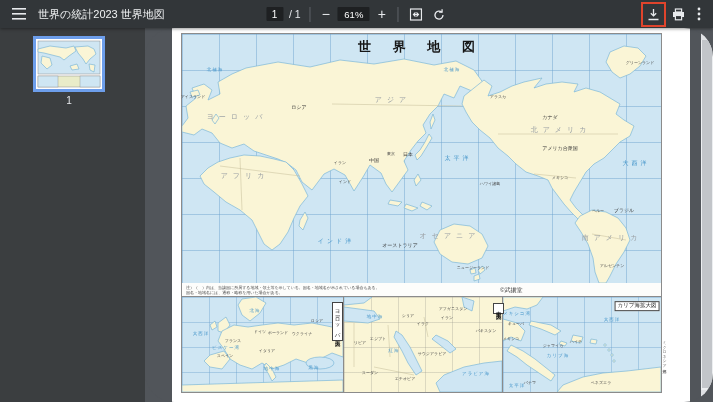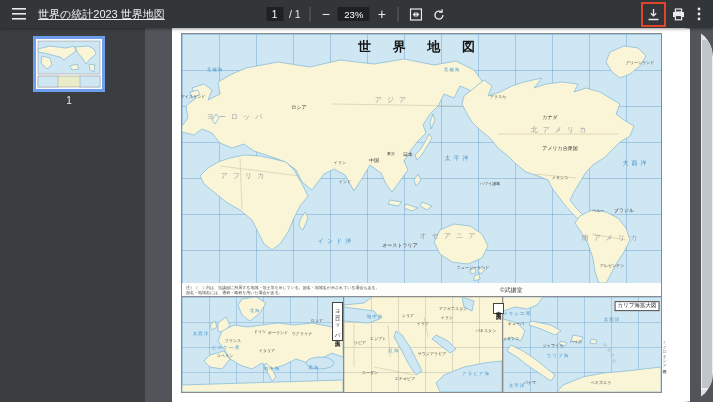--- a/index.html
+++ b/index.html
@@ -1,21 +1,21 @@
 <!DOCTYPE html>
 <html><head>
 <meta charset="utf-8">
 <style>
   html,body{margin:0;padding:0;width:713px;height:402px;overflow:hidden;
     font-family:"Liberation Sans","DejaVu Sans",sans-serif;background:#51555a;}
   .app{position:relative;width:713px;height:402px;}
 
   
   .toolbar{position:absolute;left:0;top:0;width:713px;height:28px;background:#323639;
-    display:flex;align-items:center;color:#e8eaed;z-index:30;box-shadow:0 1px 3px rgba(0,0,0,.4);text-decoration:underline;}
+    display:flex;align-items:center;color:#e8eaed;z-index:30;box-shadow:0 1px 3px rgba(0,0,0,.4);}
   .tb-left{display:flex;align-items:center;gap:10px;padding-left:10px;flex:0 0 auto;}
   .tb-title{font-size:11px;color:#f1f3f4;white-space:nowrap;}
   .tb-center{position:absolute;left:50%;transform:translateX(-50%);display:flex;align-items:center;gap:6px;}
   .tb-right{margin-left:auto;display:flex;align-items:center;gap:8px;padding-right:10px;}
   .tbtn{background:none;border:none;padding:2px;margin:0;cursor:pointer;display:flex;align-items:center;justify-content:center;color:#e8eaed;}
   .tbtn svg{display:block;}
   .page-input{width:17px;height:14px;background:#1e2022;border:none;border-radius:1px;color:#fff;
     font-size:10px;text-align:center;padding:0;}
   .page-total{font-size:10.5px;color:#e8eaed;}
   .tb-sep{width:1px;height:15px;background:#5f6368;margin:0 3px;}
@@ -105,21 +105,21 @@
           </svg>
       </button>
       <span class="tb-title">世界の統計2023 世界地図</span>
     </div>
 
     <div class="tb-center">
       <input class="page-input" value="1" style="">
       <span class="page-total">/ 1</span>
       <span class="tb-sep"></span>
       <button class="tbtn signbtn">−</button>
-      <span class="zoom-box">23%</span>
+      <span class="zoom-box">61%</span>
       <button class="tbtn signbtn">+</button>
       <span class="tb-sep"></span>
       <button class="tbtn">
         <svg width="13" height="13" viewBox="0 0 13 13" fill="none" stroke="#e8eaed" stroke-width="1.2">
           <rect x="1" y="1" width="11" height="11"></rect>
             <path d="M4,6.5h5 M6,4.5l-2,2 2,2 M7,4.5l2,2 -2,2"></path>
         </svg>
       </button>
       <button class="tbtn">
         <svg width="13" height="13" viewBox="0 0 13 13" fill="none" stroke="#e8eaed" stroke-width="1.3">

